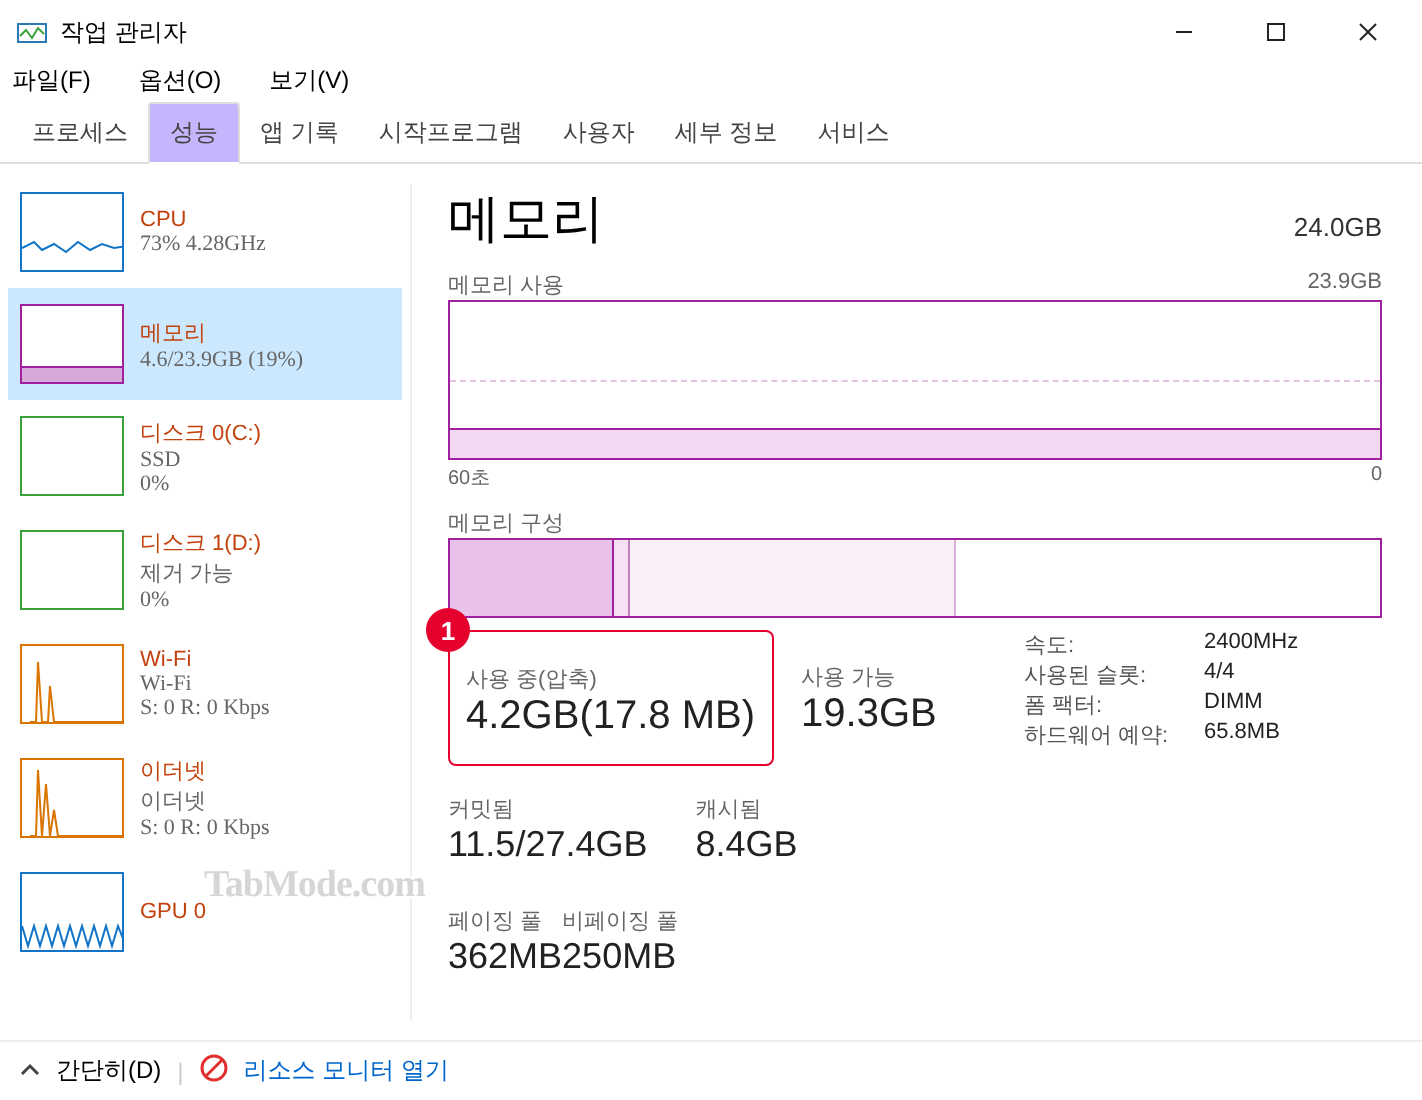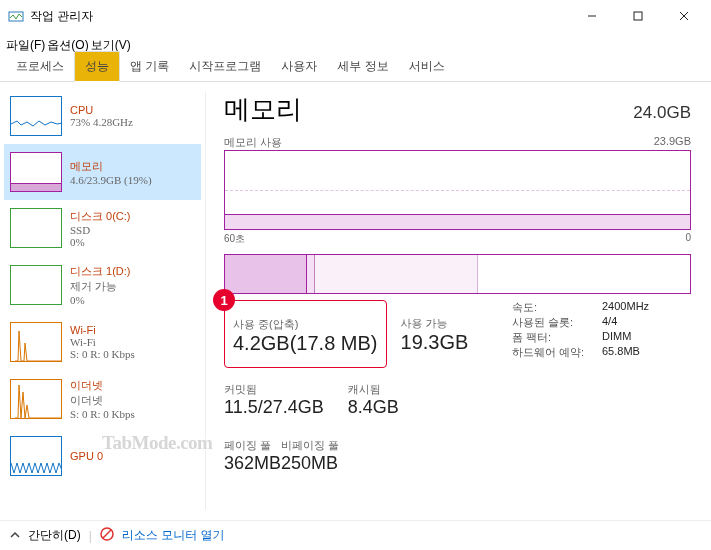--- a/index.html
+++ b/index.html
@@ -4,42 +4,42 @@
 <style>
 * { box-sizing: border-box; margin: 0; padding: 0; font-family: "Segoe UI", "Malgun Gothic", sans-serif; }
 body { background: #fff; width: 711px; height: 550px; overflow: hidden; position: relative; }
 
 .titlebar { height: 32px; display: flex; align-items: center; padding: 0 4px 0 8px; }
 .titlebar .app-icon { width: 16px; height: 16px; margin-right: 6px; }
 .titlebar .title { font-size: 12px; flex: 1; }
 .titlebar .win-controls { display: flex; }
 .titlebar .win-btn { width: 46px; height: 32px; display: flex; align-items: center; justify-content: center; font-size: 10px; }
 
-.menubar { height: 22px; display: flex; align-items: flex-end; padding: 0 6px; gap: 2px; font-size: 12px; }
+.menubar { height: 22px; display: flex; align-items: flex-start; padding: 0 6px; gap: 24px; font-size: 12px; }
 
 .tabbar { height: 28px; display: flex; align-items: flex-end; padding: 0 6px; border-bottom: 1px solid #ddd; font-size: 12px; }
 .tabbar .tab { padding: 6px 10px; color: #444; cursor: pointer; }
-.tabbar .tab.active { border: 1px solid #ddd; border-bottom: 1px solid #fff; background: #eab308; margin-bottom: -1px; border-radius: 2px 2px 0 0; }
+.tabbar .tab.active { border: 1px solid #ddd; border-bottom: 1px solid #fff; background: #c4b5fd; margin-bottom: -1px; border-radius: 2px 2px 0 0; }
 
 .content { display: flex; height: 438px; }
 
 .sidebar { width: 205px; overflow-y: auto; padding: 6px 4px; }
 .side-item { display: flex; align-items: center; padding: 8px 6px; gap: 8px; cursor: pointer; }
 .side-item.selected { background: #cce8ff; }
 .side-thumb { width: 52px; height: 40px; border: 1px solid #999; flex-shrink: 0; background: #fff; position: relative; overflow: hidden; }
 .side-info { display: flex; flex-direction: column; font-size: 12px; overflow: hidden; }
 .side-info .si-title { font-size: 11px; color: #c2410c; }
 .side-info .si-sub { font-size: 11px; color: #666; white-space: nowrap; font-family: Liberation Serif, serif; }
 
 .divider { width: 1px; background: #eee; margin: 10px 0; }
 
 .main { flex: 1; padding: 10px 20px 10px 18px; position: relative; }
 .main-header { display: flex; justify-content: space-between; align-items: baseline; }
 .main-header .mh-title { font-size: 26px; font-weight: 400; }
-.main-header .mh-right { font-size: 17px; color: #333; }
+.main-header .mh-right { font-size: 13px; color: #333; }
 
 .graph-block { margin-top: 8px; }
 .graph-label { display: flex; justify-content: space-between; font-size: 11px; color: #666; }
 .graph-box { border: 1px solid #a020a0; height: 80px; background: #fff; position: relative; }
 .graph-axis { display: flex; justify-content: space-between; font-size: 10px; color: #666; margin-top: 2px; }
 
 .comp-box { border: 1px solid #a020a0; height: 40px; background: #fff; position: relative; display: flex; margin-bottom: 6px; }
 .comp-seg { height: 100%; }
 
 .stats { display: flex; margin-top: 4px; position: relative; }
@@ -212,20 +212,23 @@
         <div style="position:absolute;left:0;right:0;bottom:0;height:19%;background:#f2d9f2;border-top:1px solid #a020a0"></div>
         <div style="position:absolute;left:0;right:0;top:50%;border-top:1px dashed #e3c2e3"></div>
       </div>
       <div class="graph-axis">
         <span>60초</span>
         <span>0</span>
       </div>
     </div>
 
     <div class="graph-block">
+      <div class="graph-label">
+        <span>메모리 구성</span>
+      </div>
       <div class="comp-box">
         <div class="comp-seg" style="width:17.6%;background:#e8c2e8;border-right:1px solid #a020a0"></div>
         <div class="comp-seg" style="width:1.7%;background:#f5e0f5;border-right:1px solid #c080c0"></div>
         <div class="comp-seg" style="width:35.1%;background:#faf0fa;border-right:1px solid #d8b0d8"></div>
         <div class="comp-seg" style="width:45.6%;background:#fff"></div>
       </div>
     </div>
 
     <div class="stats">
       <div style="display:flex;flex-direction:column;width:280px">

